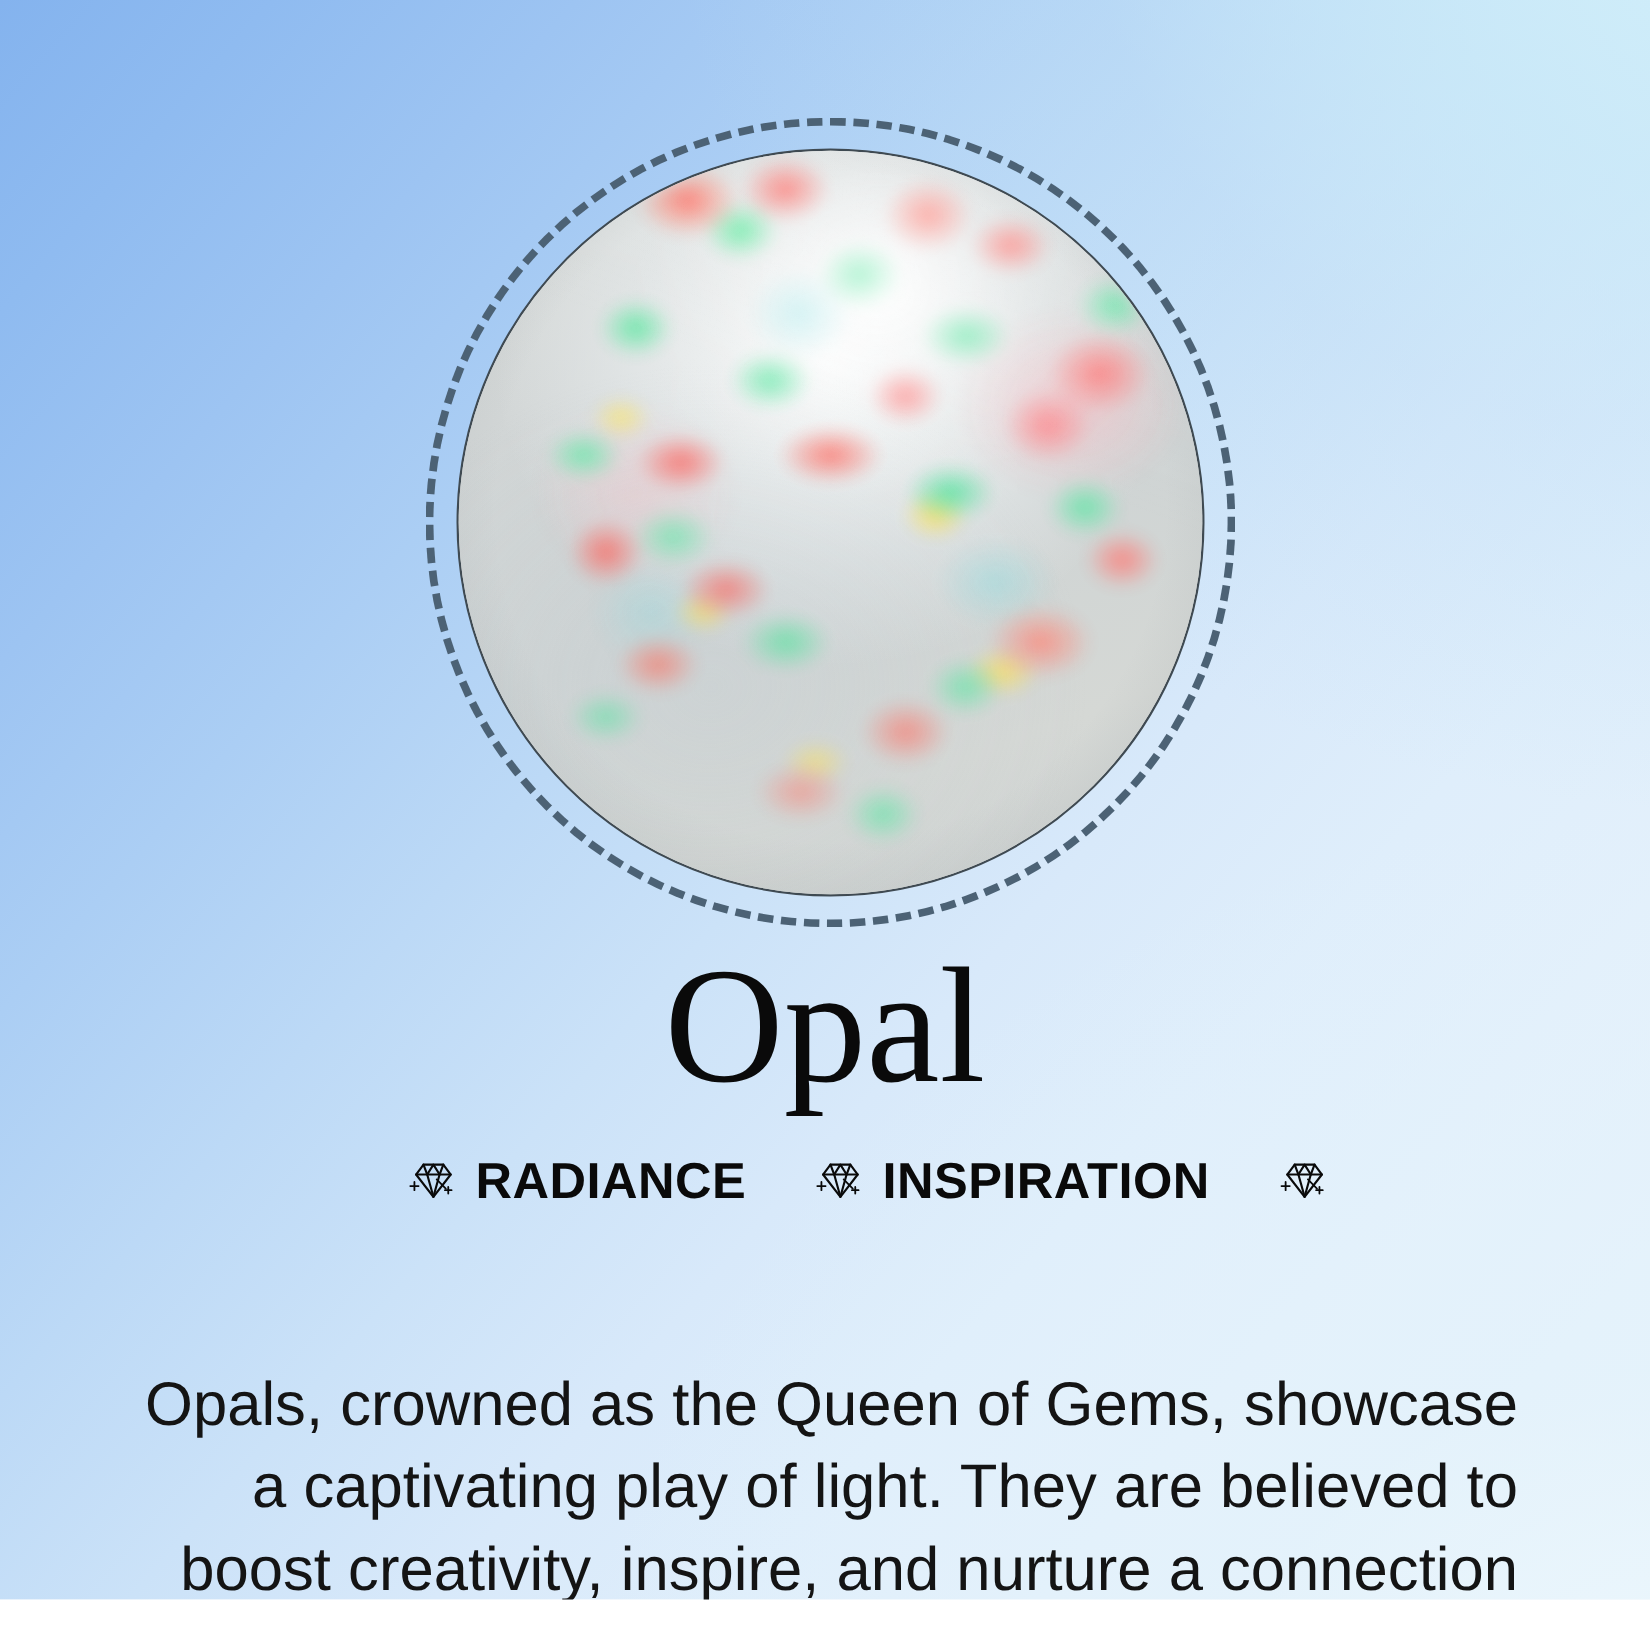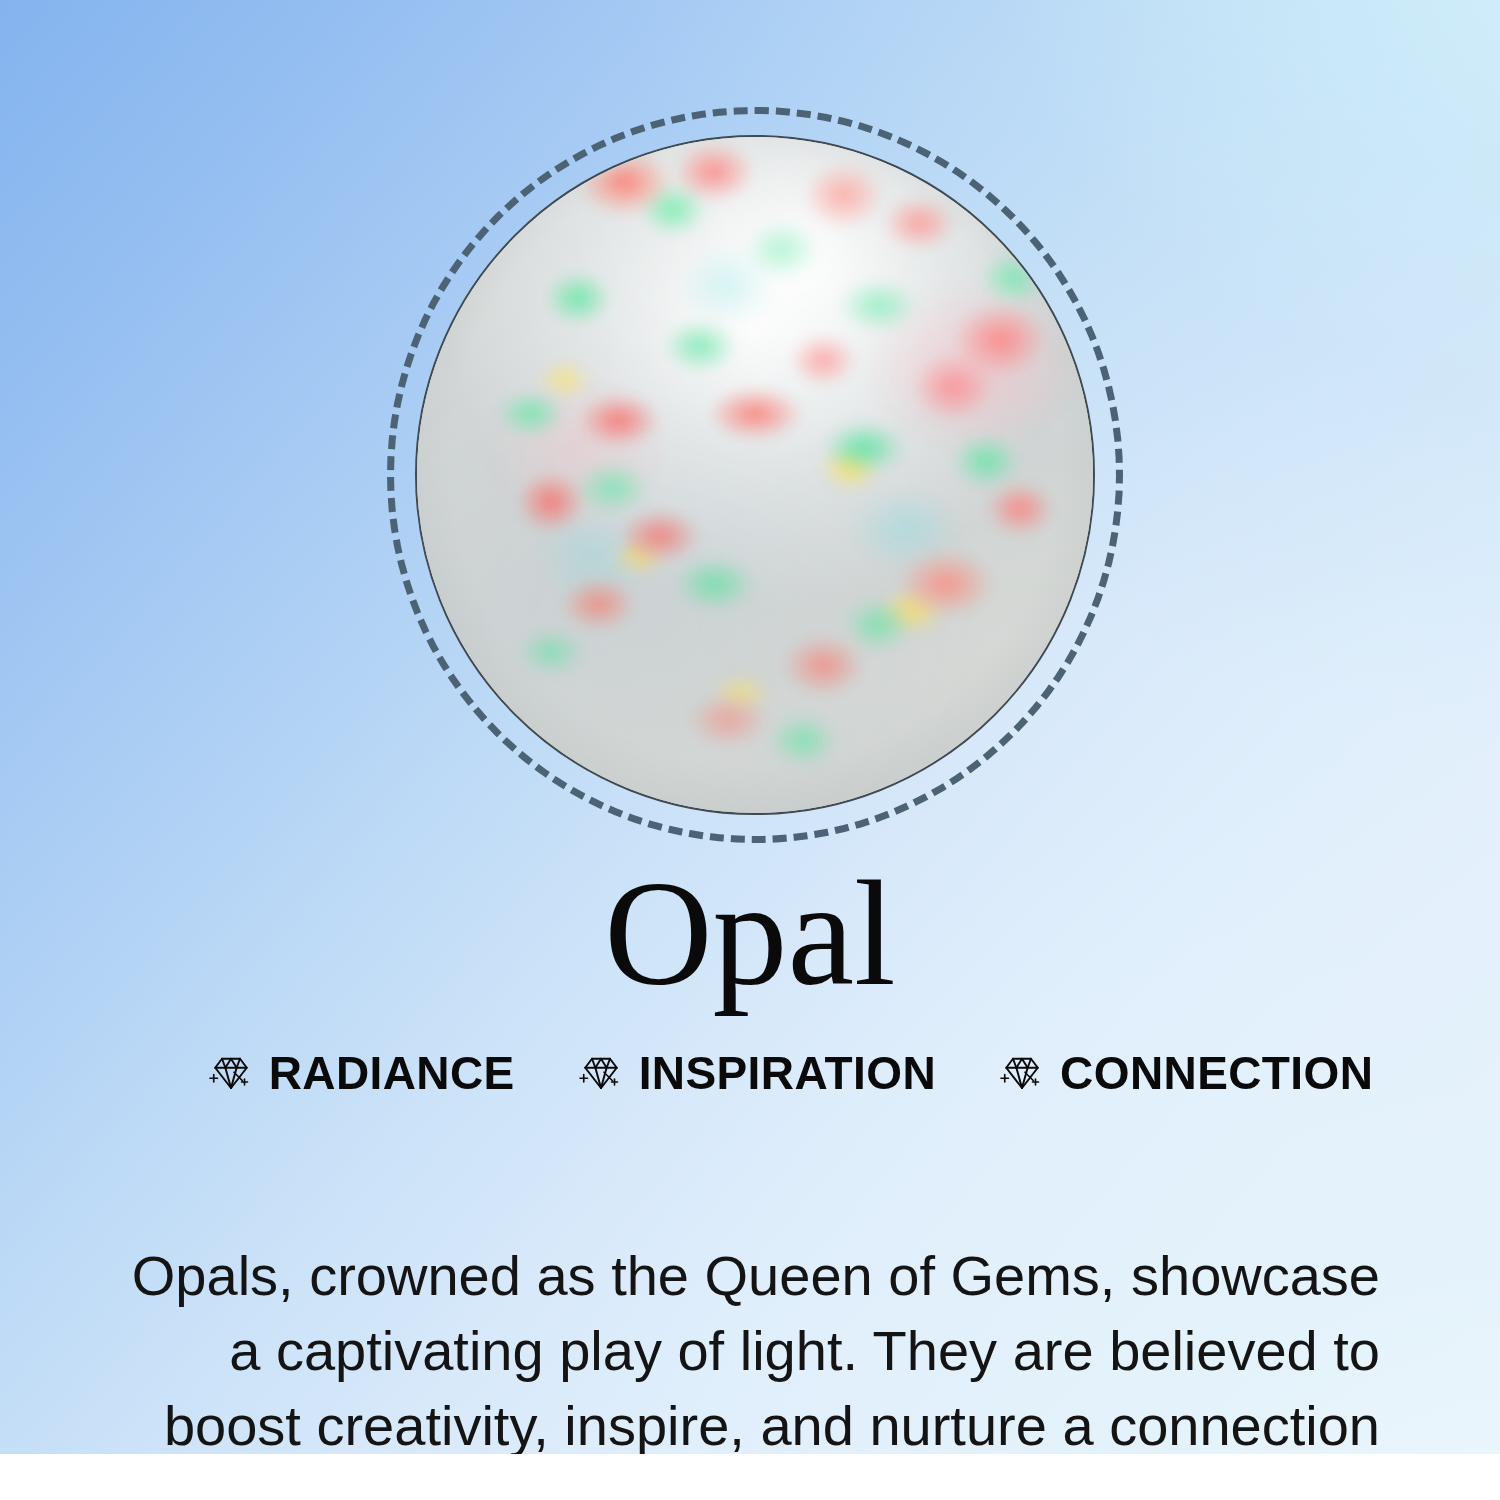--- a/index.html
+++ b/index.html
@@ -270,20 +270,19 @@
           <path d="M20 13 L24.5 25 L32 52"></path>
           <path d="M44 13 L39.5 25 L32 52"></path>
           <path d="M24.5 25 L32 13 L39.5 25"></path>
           <path d="M36 31 L47 42" stroke-width="2.2"></path>
         </g>
         <g fill="none" stroke="#0a0a0a" stroke-width="2.2" stroke-linecap="round">
           <path d="M9 34 L9 44 M4 39 L14 39"></path>
           <path d="M50 40 L50 48 M46 44 L54 44"></path>
         </g>
       </svg>
-      <span class="attribute-label">CONNECTION</span>
     </div>
 
   </div>
 
   <p id="description">Opals, crowned as the Queen of Gems, showcase a captivating play of light. They are believed to boost creativity, inspire, and nurture a connection to one's higher self.</p>
 
 </div>
 
 </body></html>

